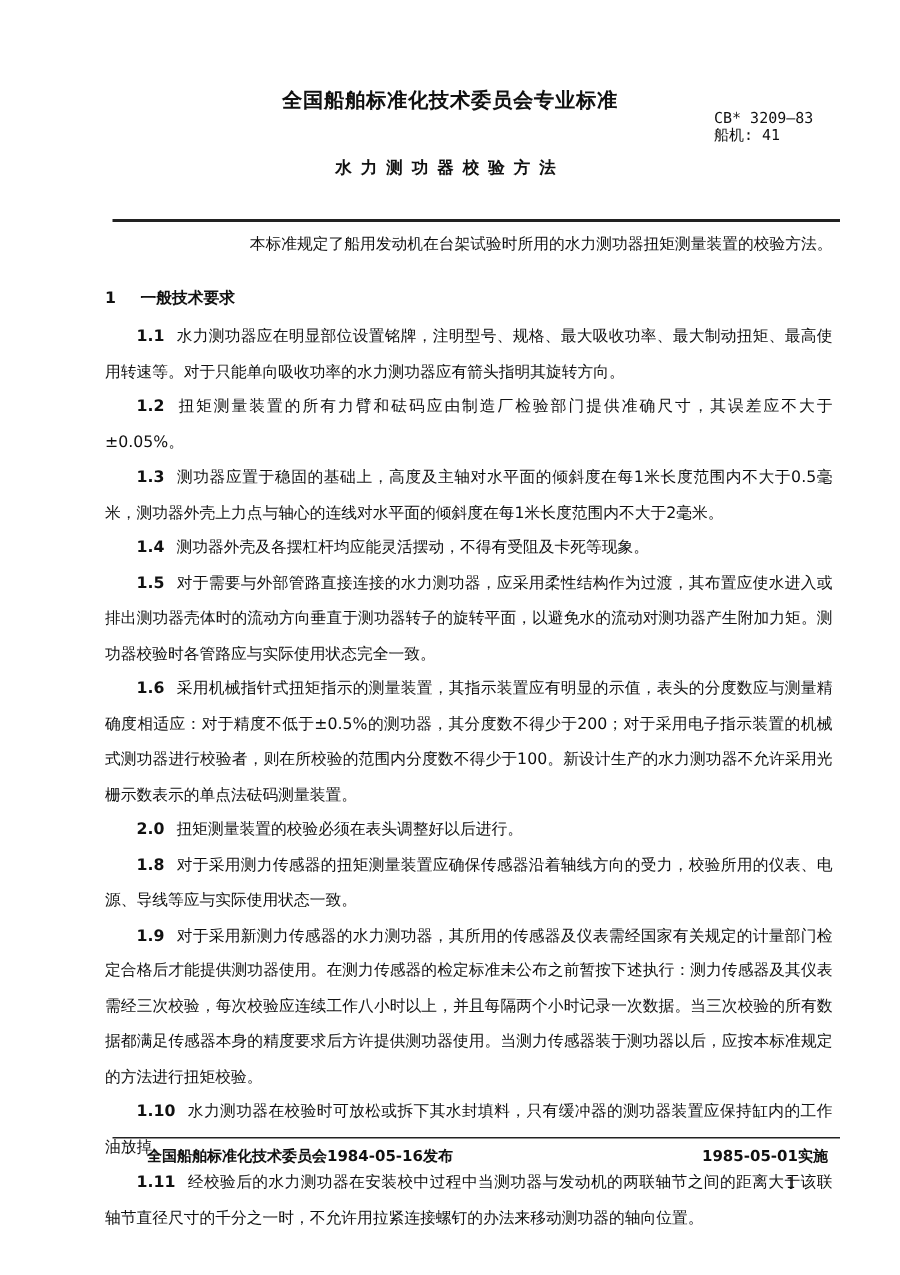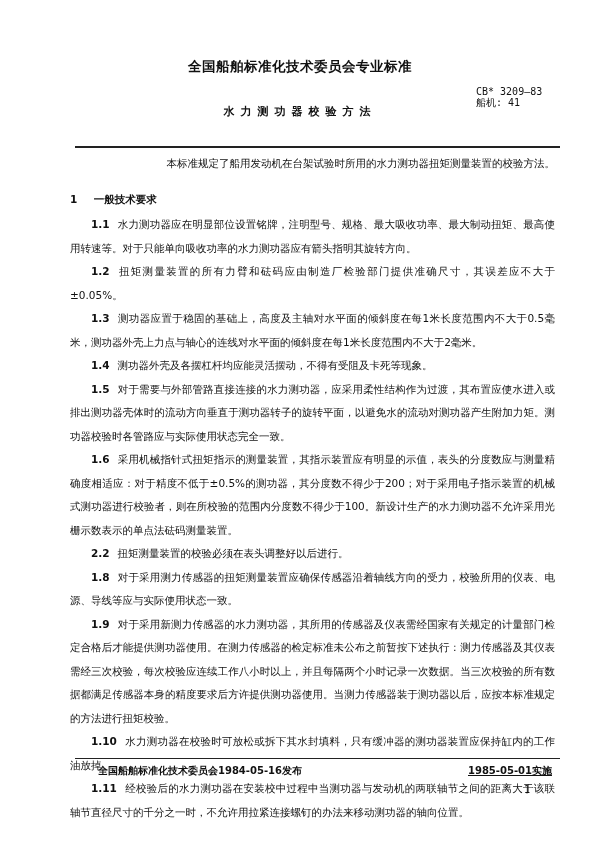--- a/index.html
+++ b/index.html
@@ -6,41 +6,41 @@
     body {
       width: 600px; height: 850px; background: #ffffff; color: #111;
       font-family: "DejaVu Sans", sans-serif; position: relative; overflow: hidden;
     }
     .page { position: absolute; left: 0; top: 0; width: 600px; height: 690px; }
     .committee {
       position: absolute; top: 58px; left: 0; width: 600px; text-align: center;
       font-size: 13.5px; font-weight: bold; letter-spacing: 0.5px;
     }
     .std-code {
-      position: absolute; top: 86px; left: 476px; font-size: 10px; line-height: 11px;
+      position: absolute; top: 74px; left: 476px; font-size: 10px; line-height: 11px;
       font-family: "DejaVu Sans Mono", monospace;
     }
     .title {
       position: absolute; top: 104px; left: 0; width: 600px; text-align: center;
       font-size: 11px; font-weight: bold; letter-spacing: 6px;
     }
     .rule { position: absolute; left: 75px; width: 485px; height: 1px; background: #222; }
     .rule.top { top: 146px; height: 1.5px; }
     .rule.bottom { top: 758px; }
     .body {
       position: absolute; left: 70px; top: 152px; width: 485px;
       font-size: 10.5px; line-height: 23.5px;
     }
     .intro p { margin: 0; text-indent: 2em; text-align: right; }
     .section-head { margin: 12px 0 2px 0; font-weight: bold; }
     .section-head .num { display: inline-block; width: 20px; }
     .clause { margin: 0; text-indent: 2em; text-align: justify; }
     .clause .cnum { font-weight: bold; margin-right: 8px; }
     .footer-left { position: absolute; top: 764px; left: 72px; font-size: 10px; font-weight: bold; margin-left: 26px; }
-    .footer-right { position: absolute; top: 764px; left: 468px; font-size: 10px; font-weight: bold; text-decoration: underline; }
+    .footer-right { position: absolute; top: 764px; left: 468px; font-size: 10px; font-weight: bold; }
     .page-num { position: absolute; top: 784px; left: 524px; font-size: 10px; }
   </style>
 </head>
 <body>
 
 <div class="page">
   <div class="committee">全国船舶标准化技术委员会专业标准</div>
   <div class="std-code">
     <div>CB* 3209—83</div>
     <div>船机: 41</div>
@@ -56,21 +56,21 @@
     <div class="section-head">
       <span class="num">1</span>
       <span>一般技术要求</span>
     </div>
     <p class="clause"><span class="cnum">1.1</span><span>水力测功器应在明显部位设置铭牌，注明型号、规格、最大吸收功率、最大制动扭矩、最高使用转速等。对于只能单向吸收功率的水力测功器应有箭头指明其旋转方向。</span></p>
     <p class="clause"><span class="cnum">1.2</span><span>扭矩测量装置的所有力臂和砝码应由制造厂检验部门提供准确尺寸，其误差应不大于±0.05%。</span></p>
     <p class="clause"><span class="cnum">1.3</span><span>测功器应置于稳固的基础上，高度及主轴对水平面的倾斜度在每1米长度范围内不大于0.5毫米，测功器外壳上力点与轴心的连线对水平面的倾斜度在每1米长度范围内不大于2毫米。</span></p>
     <p class="clause"><span class="cnum">1.4</span><span>测功器外壳及各摆杠杆均应能灵活摆动，不得有受阻及卡死等现象。</span></p>
     <p class="clause"><span class="cnum">1.5</span><span>对于需要与外部管路直接连接的水力测功器，应采用柔性结构作为过渡，其布置应使水进入或排出测功器壳体时的流动方向垂直于测功器转子的旋转平面，以避免水的流动对测功器产生附加力矩。测功器校验时各管路应与实际使用状态完全一致。</span></p>
     <p class="clause"><span class="cnum">1.6</span><span>采用机械指针式扭矩指示的测量装置，其指示装置应有明显的示值，表头的分度数应与测量精确度相适应：对于精度不低于±0.5%的测功器，其分度数不得少于200；对于采用电子指示装置的机械式测功器进行校验者，则在所校验的范围内分度数不得少于100。新设计生产的水力测功器不允许采用光栅示数表示的单点法砝码测量装置。</span></p>
-    <p class="clause"><span class="cnum">2.2</span><span>扭矩测量装置的校验必须在表头调整好以后进行。</span></p>
+    <p class="clause"><span class="cnum">2.0</span><span>扭矩测量装置的校验必须在表头调整好以后进行。</span></p>
     <p class="clause"><span class="cnum">1.8</span><span>对于采用测力传感器的扭矩测量装置应确保传感器沿着轴线方向的受力，校验所用的仪表、电源、导线等应与实际使用状态一致。</span></p>
     <p class="clause"><span class="cnum">1.9</span><span>对于采用新测力传感器的水力测功器，其所用的传感器及仪表需经国家有关规定的计量部门检定合格后才能提供测功器使用。在测力传感器的检定标准未公布之前暂按下述执行：测力传感器及其仪表需经三次校验，每次校验应连续工作八小时以上，并且每隔两个小时记录一次数据。当三次校验的所有数据都满足传感器本身的精度要求后方许提供测功器使用。当测力传感器装于测功器以后，应按本标准规定的方法进行扭矩校验。</span></p>
     <p class="clause"><span class="cnum">1.10</span><span>水力测功器在校验时可放松或拆下其水封填料，只有缓冲器的测功器装置应保持缸内的工作油放掉。</span></p>
     <p class="clause"><span class="cnum">1.11</span><span>经校验后的水力测功器在安装校中过程中当测功器与发动机的两联轴节之间的距离大于该联轴节直径尺寸的千分之一时，不允许用拉紧连接螺钉的办法来移动测功器的轴向位置。</span></p>
 
   </div>
 
   <div class="rule bottom"></div>
   <div class="footer-left">全国船舶标准化技术委员会1984-05-16发布</div>
   <div class="footer-right">1985-05-01实施</div>

